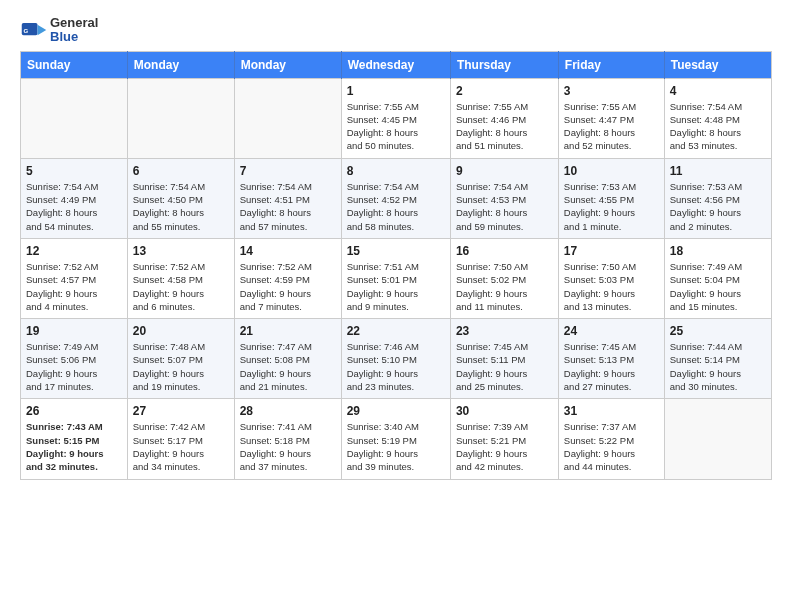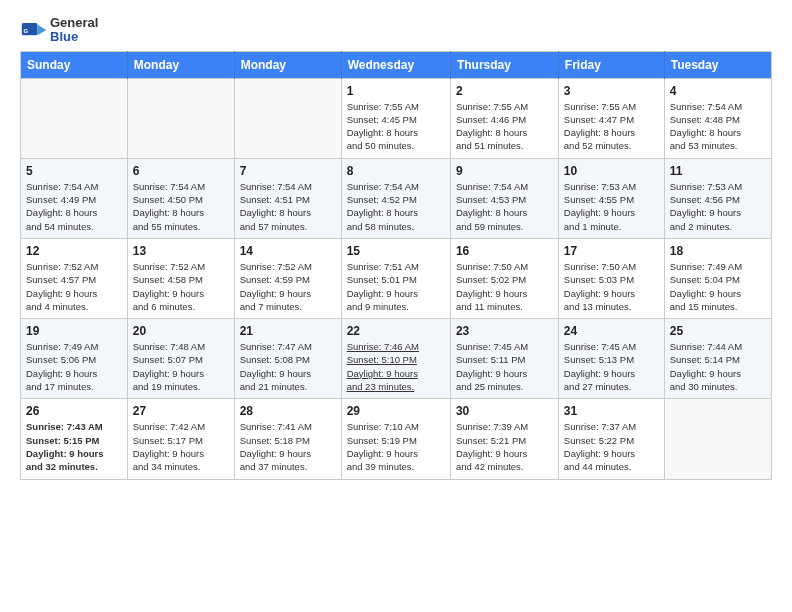--- a/index.html
+++ b/index.html
@@ -277,21 +277,21 @@
           </td>
           <td>
             <div class="day-num">21</div>
             <div class="day-info" style="white-space: pre-line;">Sunrise: 7:47 AM
 Sunset: 5:08 PM
 Daylight: 9 hours
 and 21 minutes.</div>
           </td>
           <td>
             <div class="day-num">22</div>
-            <div class="day-info" style="white-space: pre-line; text-decoration: underline;">Sunrise: 7:46 AM
+            <div class="day-info" style="white-space: pre-line;">Sunrise: 7:46 AM
 Sunset: 5:10 PM
 Daylight: 9 hours
 and 23 minutes.</div>
           </td>
           <td>
             <div class="day-num">23</div>
             <div class="day-info" style="white-space: pre-line;">Sunrise: 7:45 AM
 Sunset: 5:11 PM
 Daylight: 9 hours
 and 25 minutes.</div>
@@ -328,21 +328,21 @@
           </td>
           <td>
             <div class="day-num">28</div>
             <div class="day-info" style="white-space: pre-line;">Sunrise: 7:41 AM
 Sunset: 5:18 PM
 Daylight: 9 hours
 and 37 minutes.</div>
           </td>
           <td>
             <div class="day-num">29</div>
-            <div class="day-info" style="white-space: pre-line;">Sunrise: 7:10 AM
+            <div class="day-info" style="white-space: pre-line;">Sunrise: 3:40 AM
 Sunset: 5:19 PM
 Daylight: 9 hours
 and 39 minutes.</div>
           </td>
           <td>
             <div class="day-num">30</div>
             <div class="day-info" style="white-space: pre-line;">Sunrise: 7:39 AM
 Sunset: 5:21 PM
 Daylight: 9 hours
 and 42 minutes.</div>

